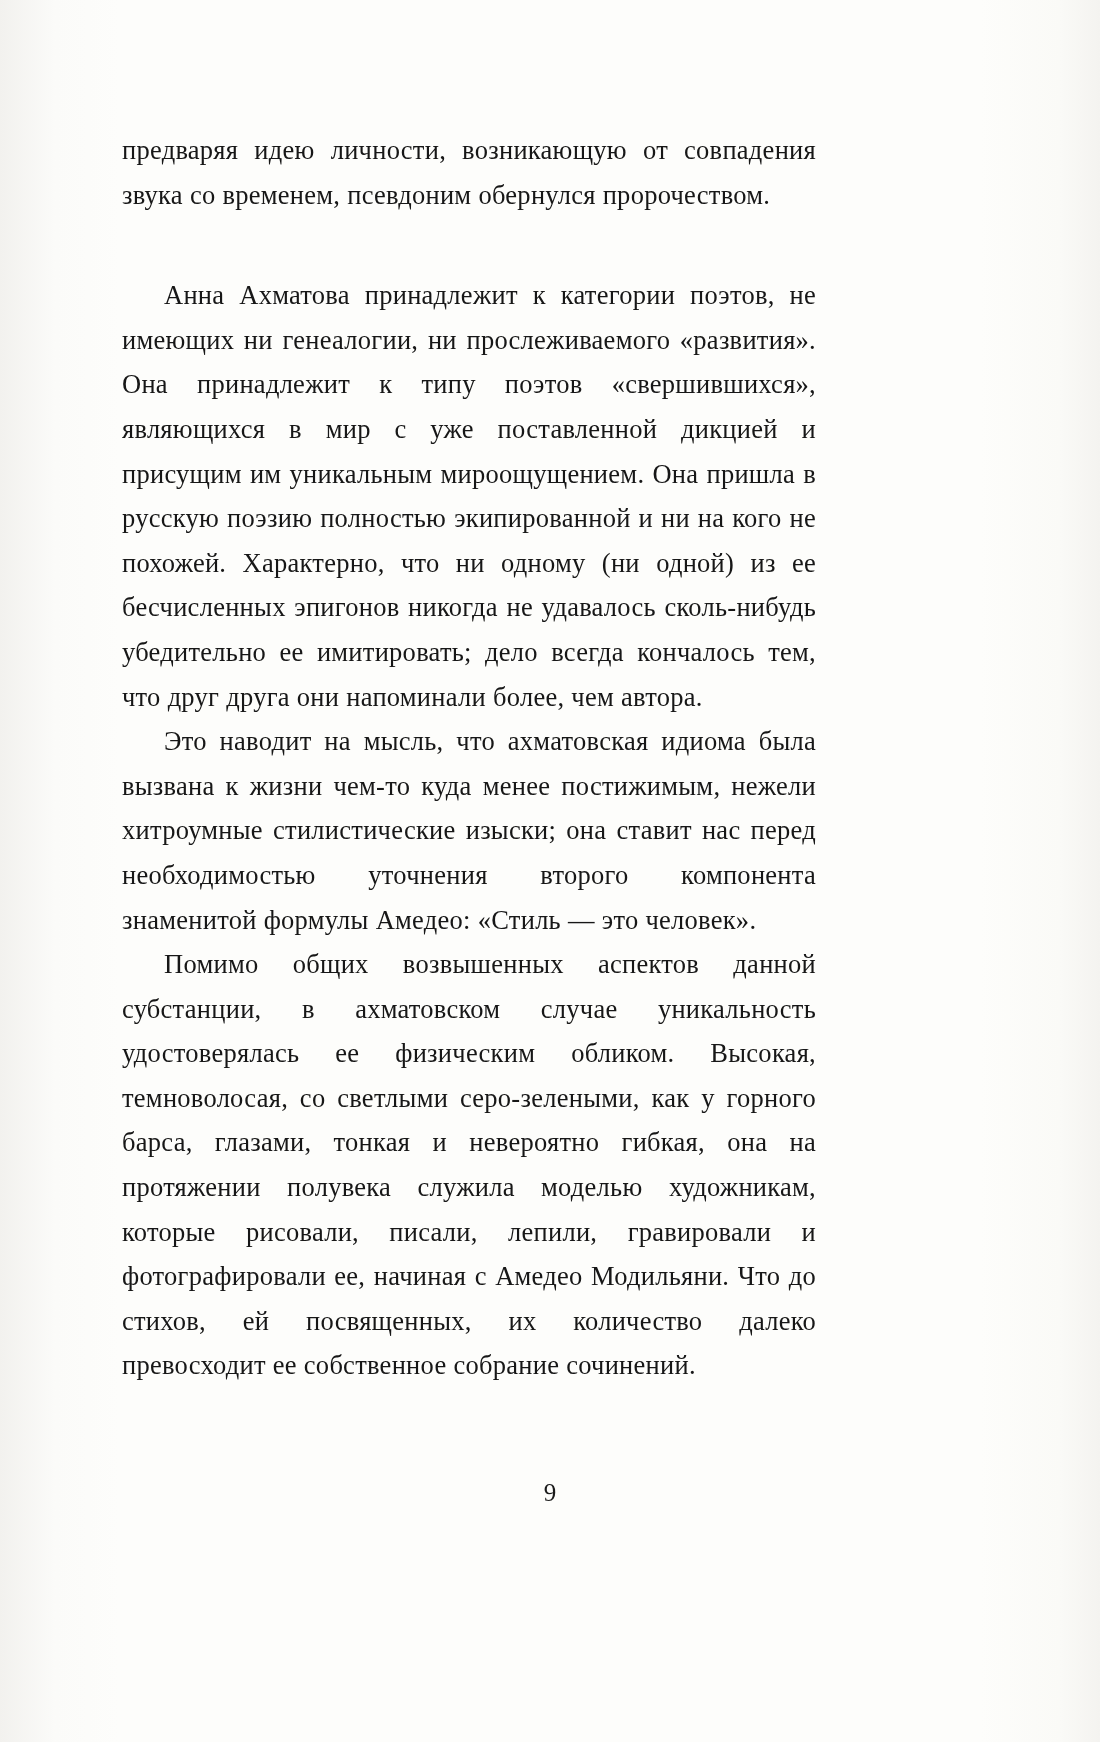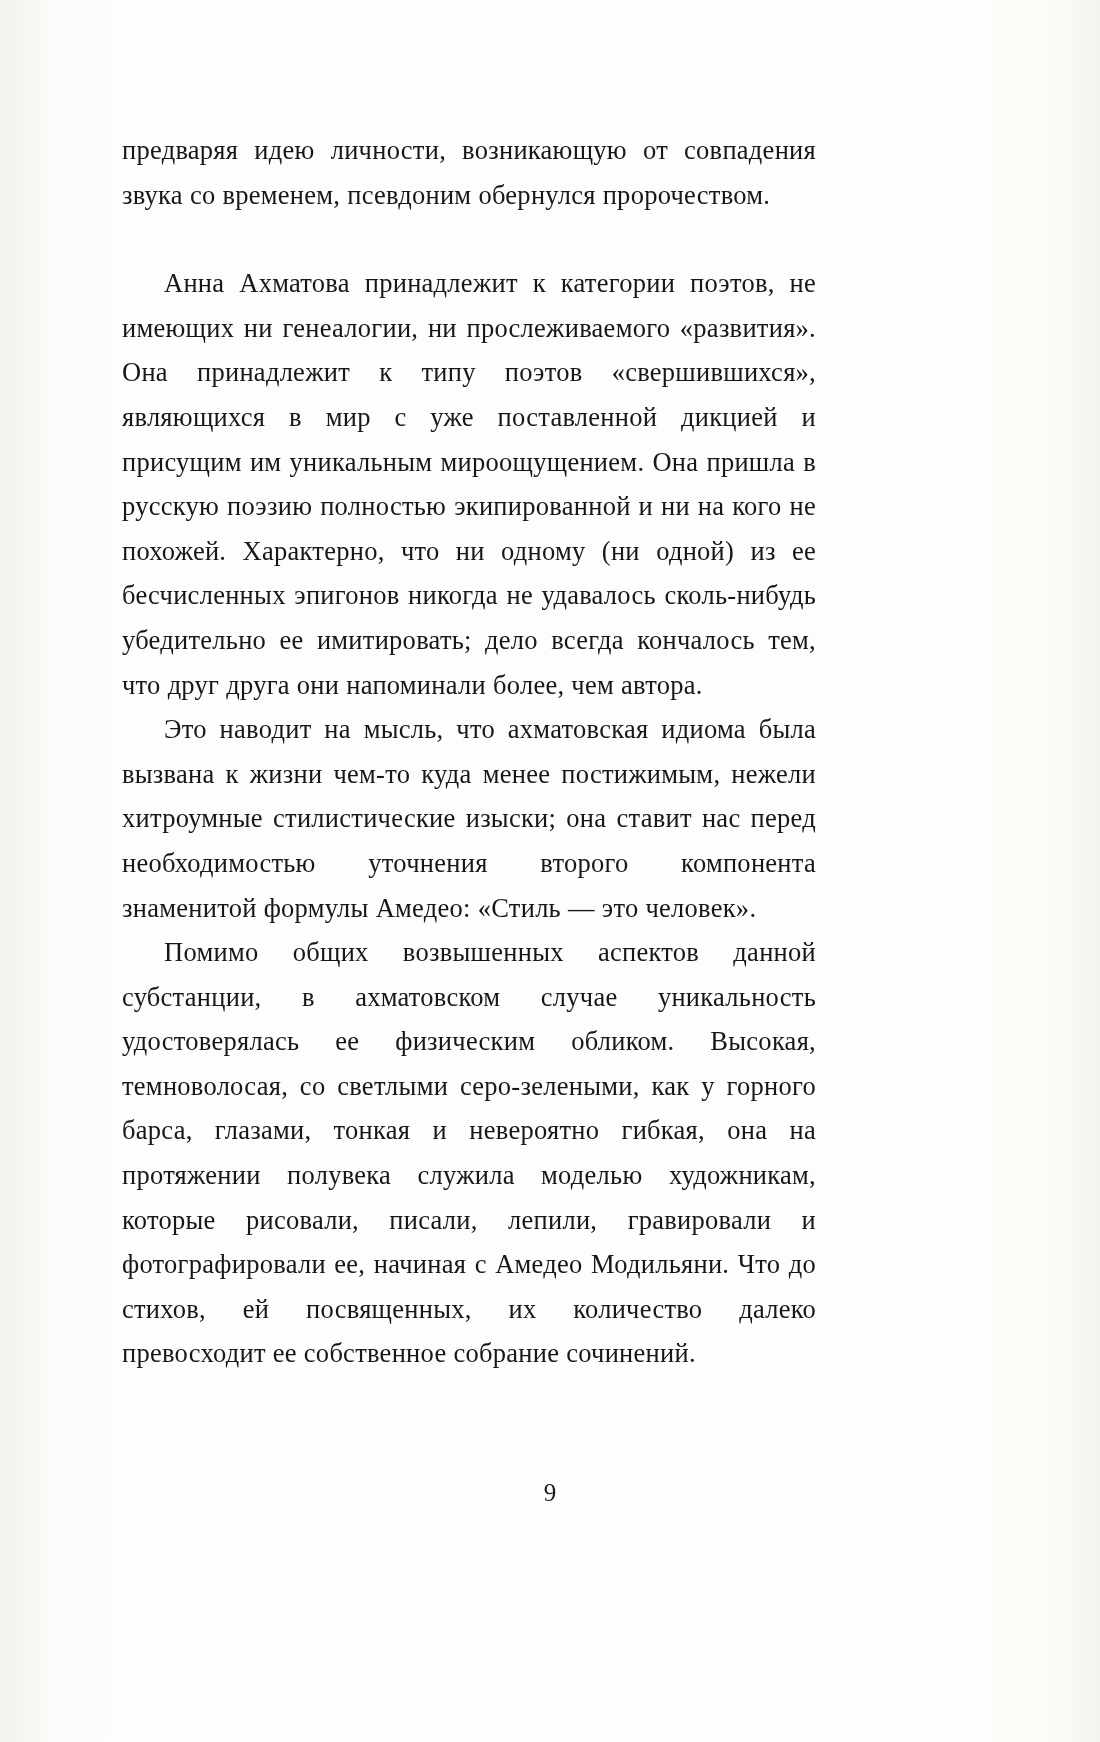--- a/index.html
+++ b/index.html
@@ -51,21 +51,21 @@
     word-spacing: 0.005em;
     color: #171717;
     hyphens: manual;
   }
 
   p.para.indent {
     text-indent: 42px;
   }
 
   p.para.gap-before {
-    margin-top: 44px;
+    margin-top: 56px;
   }
 
   .page-number {
     position: absolute;
     left: 0;
     right: 0;
     top: 1478px;
     text-align: center;
     font-size: 25px;
     line-height: 30px;

